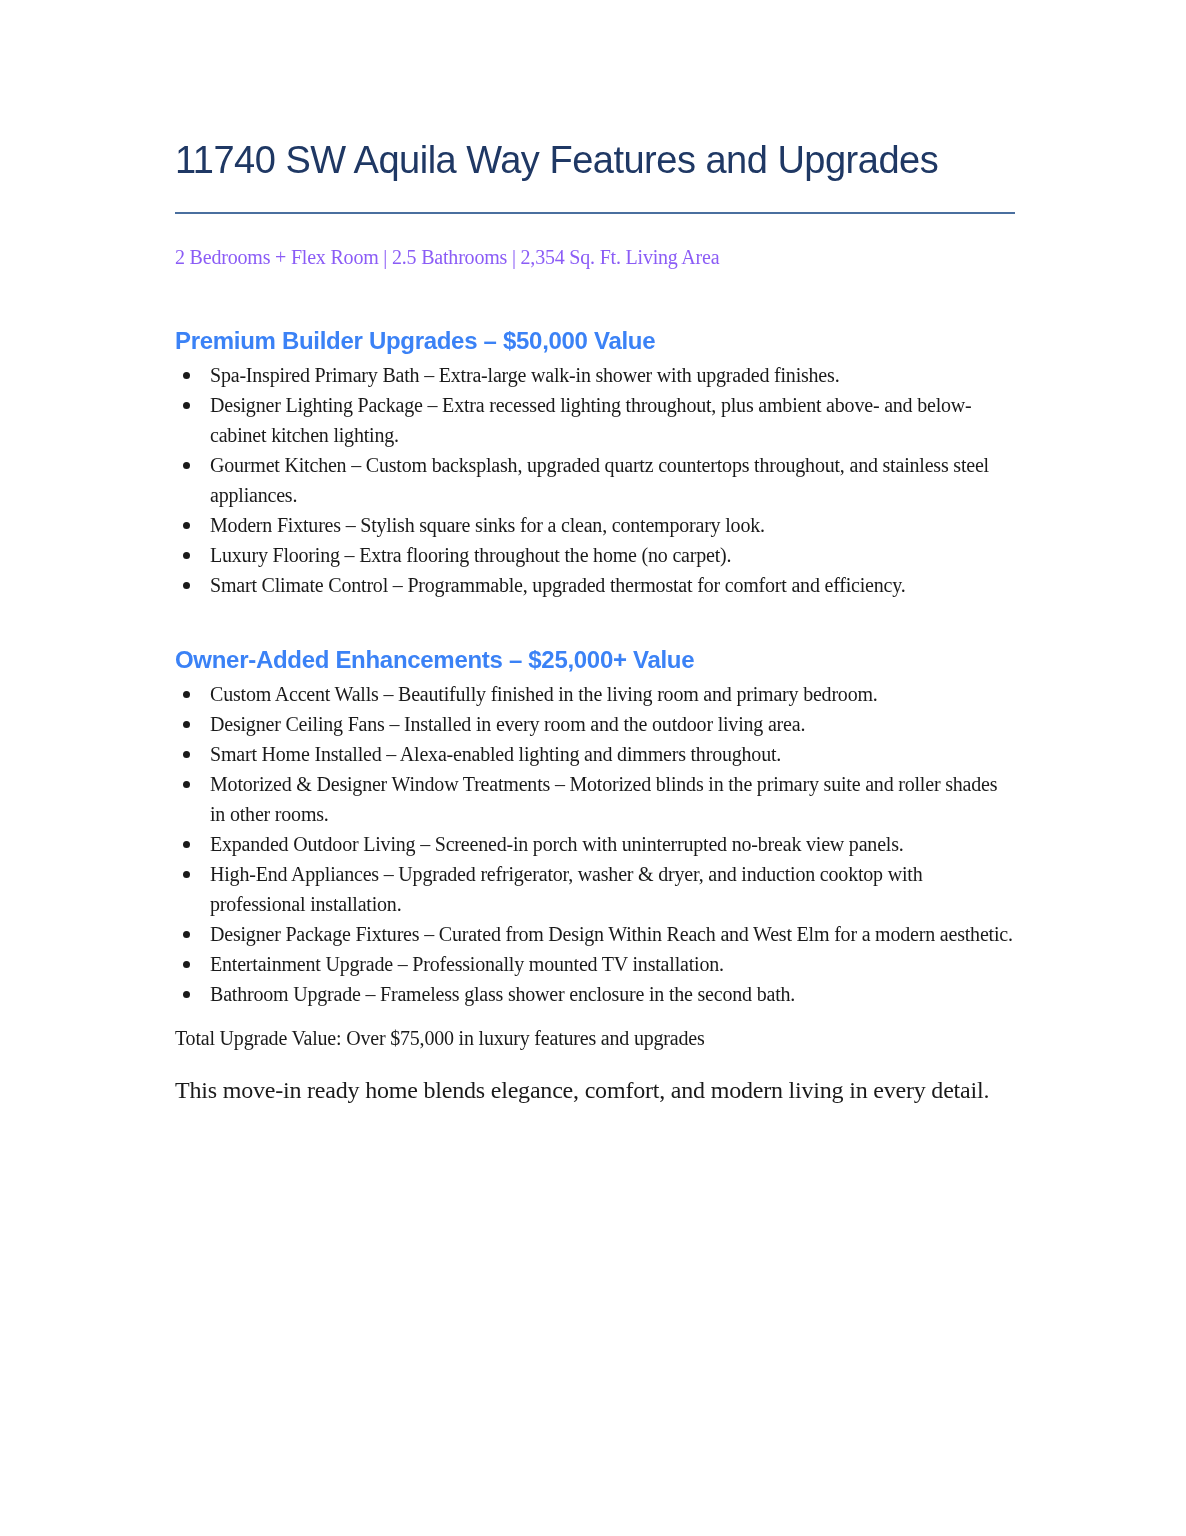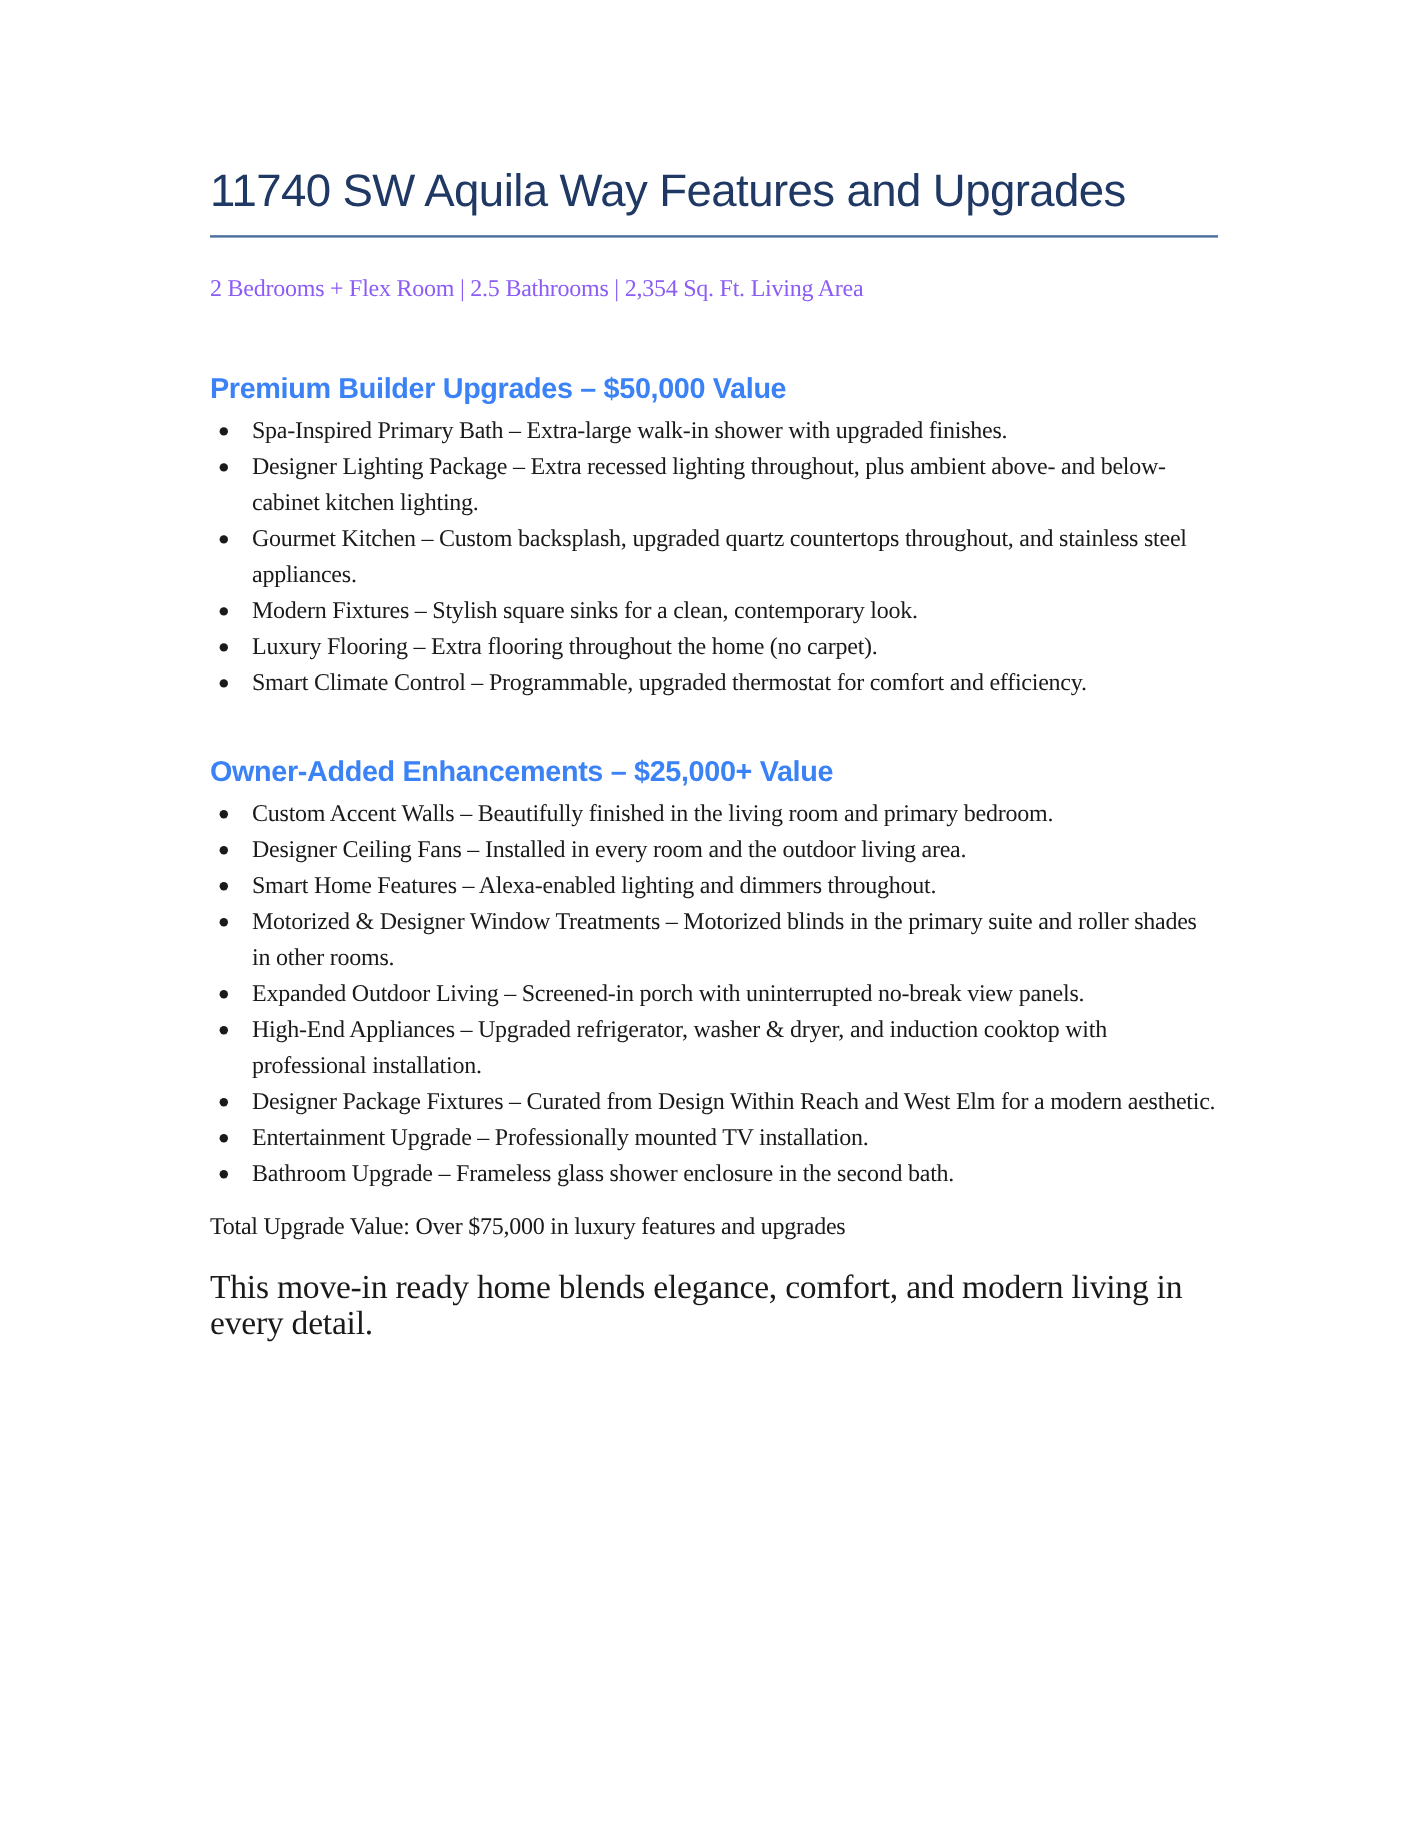--- a/index.html
+++ b/index.html
@@ -19,21 +19,21 @@
   .content {
     padding: 136px 171px 0 175px;
   }
   .doc-title {
     font-family: "Liberation Sans", "DejaVu Sans", sans-serif;
     font-weight: 400;
     font-size: 38px;
     line-height: 48px;
     letter-spacing: -0.5px;
     color: #1f3864;
-    padding-bottom: 12px;
+    padding-bottom: 28px;
     border-bottom: 2px solid #4a6f9f;
     margin: 0;
   }
   .subtitle {
     margin: 28px 0 0 0;
     font-size: 20px;
     line-height: 30px;
     letter-spacing: -0.2px;
     color: #8b5cf6;
   }
@@ -71,21 +71,21 @@
     background: #1a1a1a;
   }
   .total-line {
     margin: 14px 0 16px 0;
     font-size: 20px;
     line-height: 30px;
     letter-spacing: -0.2px;
   }
   .closing-line {
     margin: 22px 0 0 0;
-    font-size: 28px;
+    font-size: 24px;
     line-height: 30px;
     letter-spacing: -0.2px;
   }
 </style>
 </head>
 <body>
 
 <div class="page">
   <div class="content">
 
@@ -102,21 +102,21 @@
       <li>Modern Fixtures – Stylish square sinks for a clean, contemporary look.</li>
       <li>Luxury Flooring – Extra flooring throughout the home (no carpet).</li>
       <li>Smart Climate Control – Programmable, upgraded thermostat for comfort and efficiency.</li>
     </ul>
 
     <h2 class="section-heading second">Owner-Added Enhancements – $25,000+ Value</h2>
 
     <ul class="feature-list">
       <li>Custom Accent Walls – Beautifully finished in the living room and primary bedroom.</li>
       <li>Designer Ceiling Fans – Installed in every room and the outdoor living area.</li>
-      <li>Smart Home Features – Alexa-enabled lighting and dimmers throughout.</li>
+      <li>Smart Home Installed – Alexa-enabled lighting and dimmers throughout.</li>
       <li>Motorized &amp; Designer Window Treatments – Motorized blinds in the primary suite and roller shades in other rooms.</li>
       <li>Expanded Outdoor Living – Screened-in porch with uninterrupted no-break view panels.</li>
       <li>High-End Appliances – Upgraded refrigerator, washer &amp; dryer, and induction cooktop with professional installation.</li>
       <li>Designer Package Fixtures – Curated from Design Within Reach and West Elm for a modern aesthetic.</li>
       <li>Entertainment Upgrade – Professionally mounted TV installation.</li>
       <li>Bathroom Upgrade – Frameless glass shower enclosure in the second bath.</li>
     </ul>
 
     <p class="total-line">Total Upgrade Value: Over $75,000 in luxury features and upgrades</p>
 

